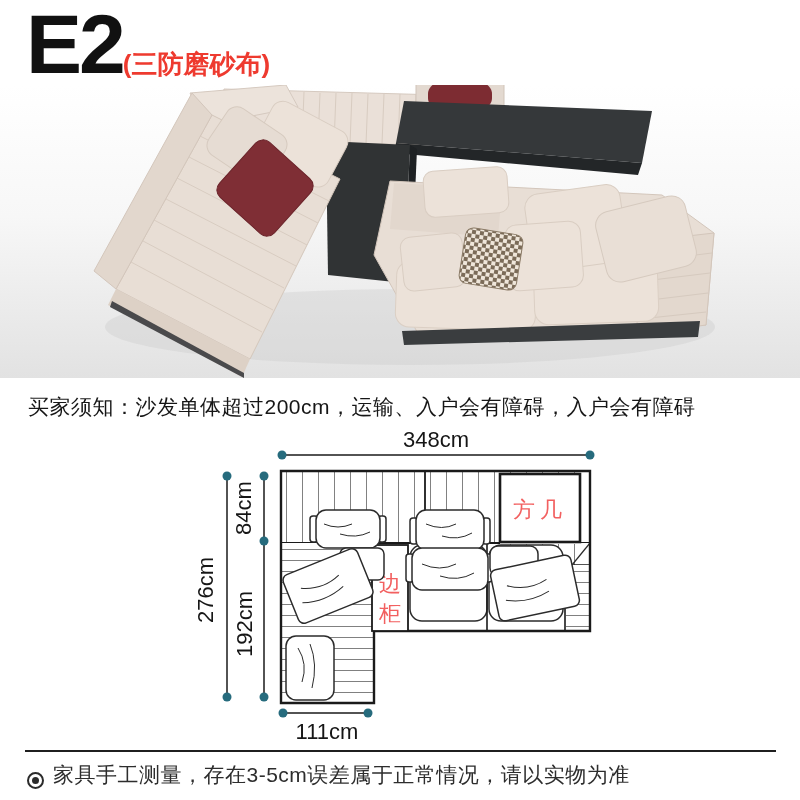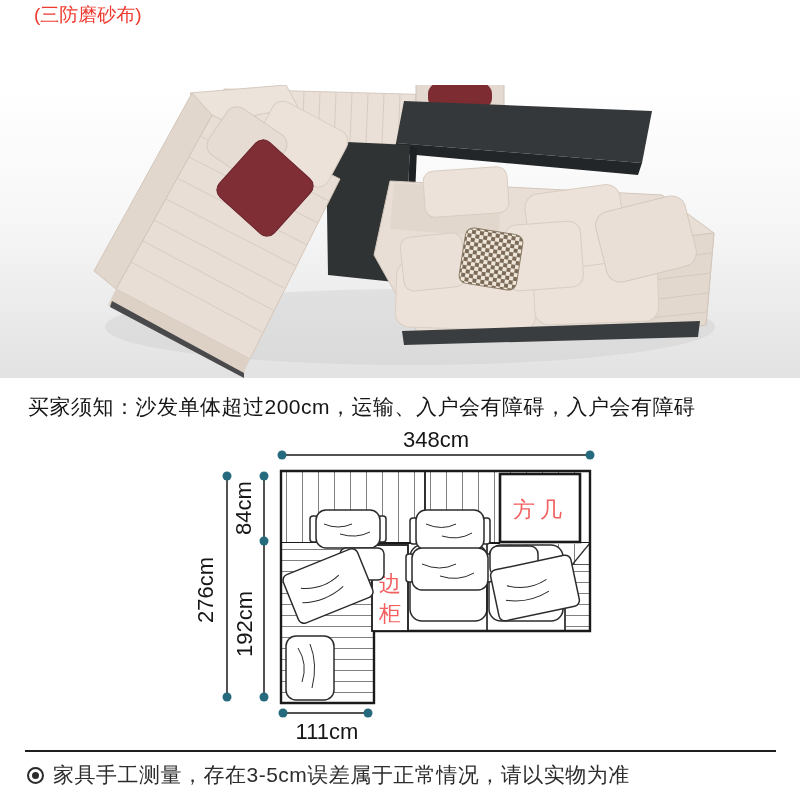--- a/index.html
+++ b/index.html
@@ -6,43 +6,44 @@
   body{
     width:800px;height:800px;position:relative;overflow:hidden;
     background:#ffffff;
     font-family:"Liberation Sans", sans-serif;
     color:#111;
   }
   
   .header{position:absolute;left:26px;top:2px;display:flex;align-items:baseline;white-space:nowrap;}
   .e2{font-size:84px;font-weight:bold;line-height:1;letter-spacing:-3px;color:#111;}
   .code{font-size:29px;font-weight:bold;margin-left:10px;color:#111;}
-  .fabric{font-size:19px;font-weight:normal;margin-left:8px;color:#ee3a2f;}
+  .fabric{font-size:26px;font-weight:bold;color:#ee3a2f;}
   
   .photo{
     position:absolute;left:0;top:85px;width:800px;height:293px;
     background:linear-gradient(180deg,#ffffff 0%,#f7f7f7 45%,#e9e9e9 82%,#e2e2e2 100%);
   }
   .photo svg{display:block;}
   
   .notice{position:absolute;left:28px;top:393px;font-size:21px;color:#161616;letter-spacing:.5px;}
   
   .diagram{position:absolute;left:190px;top:428px;}
   .dimtext{font-size:22px;fill:#161616;}
   .redlabel{fill:#f26060;}
   
   .divider{position:absolute;left:25px;top:750px;width:751px;height:0;border-top:2px solid #1f1f1f;}
-  .footer{position:absolute;left:27px;top:761px;display:flex;align-items:center;font-size:21px;color:#2d2d2d;letter-spacing:.5px;}
+  .footer{position:absolute;left:27px;top:761px;display:flex;align-items:flex-end;font-size:21px;color:#2d2d2d;letter-spacing:.5px;}
   .bullet{width:13px;height:13px;border:2px solid #2b2b2b;border-radius:50%;margin-right:9px;position:relative;flex:0 0 auto;}
   .bullet::after{content:"";position:absolute;left:3px;top:3px;width:7px;height:7px;border-radius:50%;background:#2b2b2b;}
 </style>
 </head>
 <body>
 
 <div class="header">
+  <span class="e2">E2</span>
   <span class="fabric">(三防磨砂布)</span>
 </div>
 
 <div class="photo">
   <svg width="800" height="293" viewBox="0 0 800 293">
     <defs>
       <pattern id="hound" width="8" height="8" patternUnits="userSpaceOnUse">
         <rect width="8" height="8" fill="#efe6da"></rect>
         <rect width="4" height="4" fill="#7b6b58"></rect>
         <rect x="4" y="4" width="4" height="4" fill="#7b6b58"></rect>

